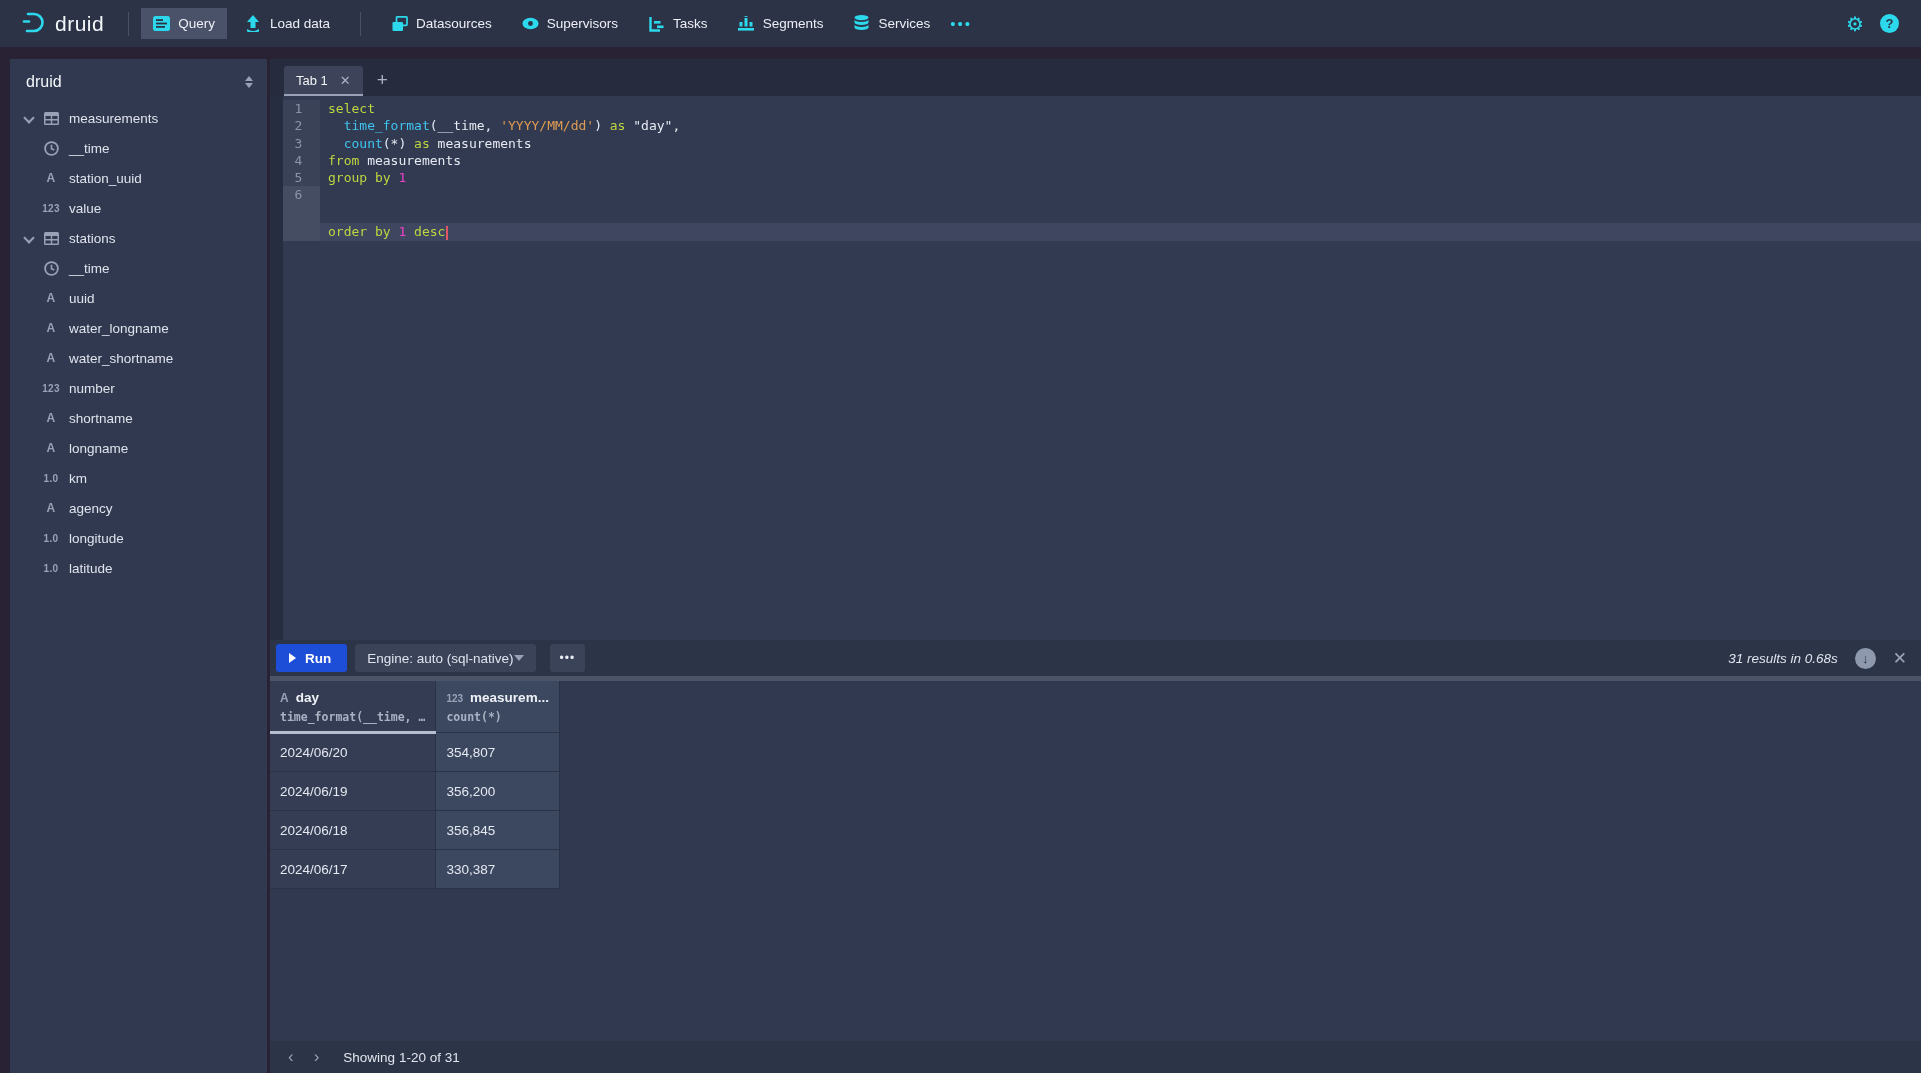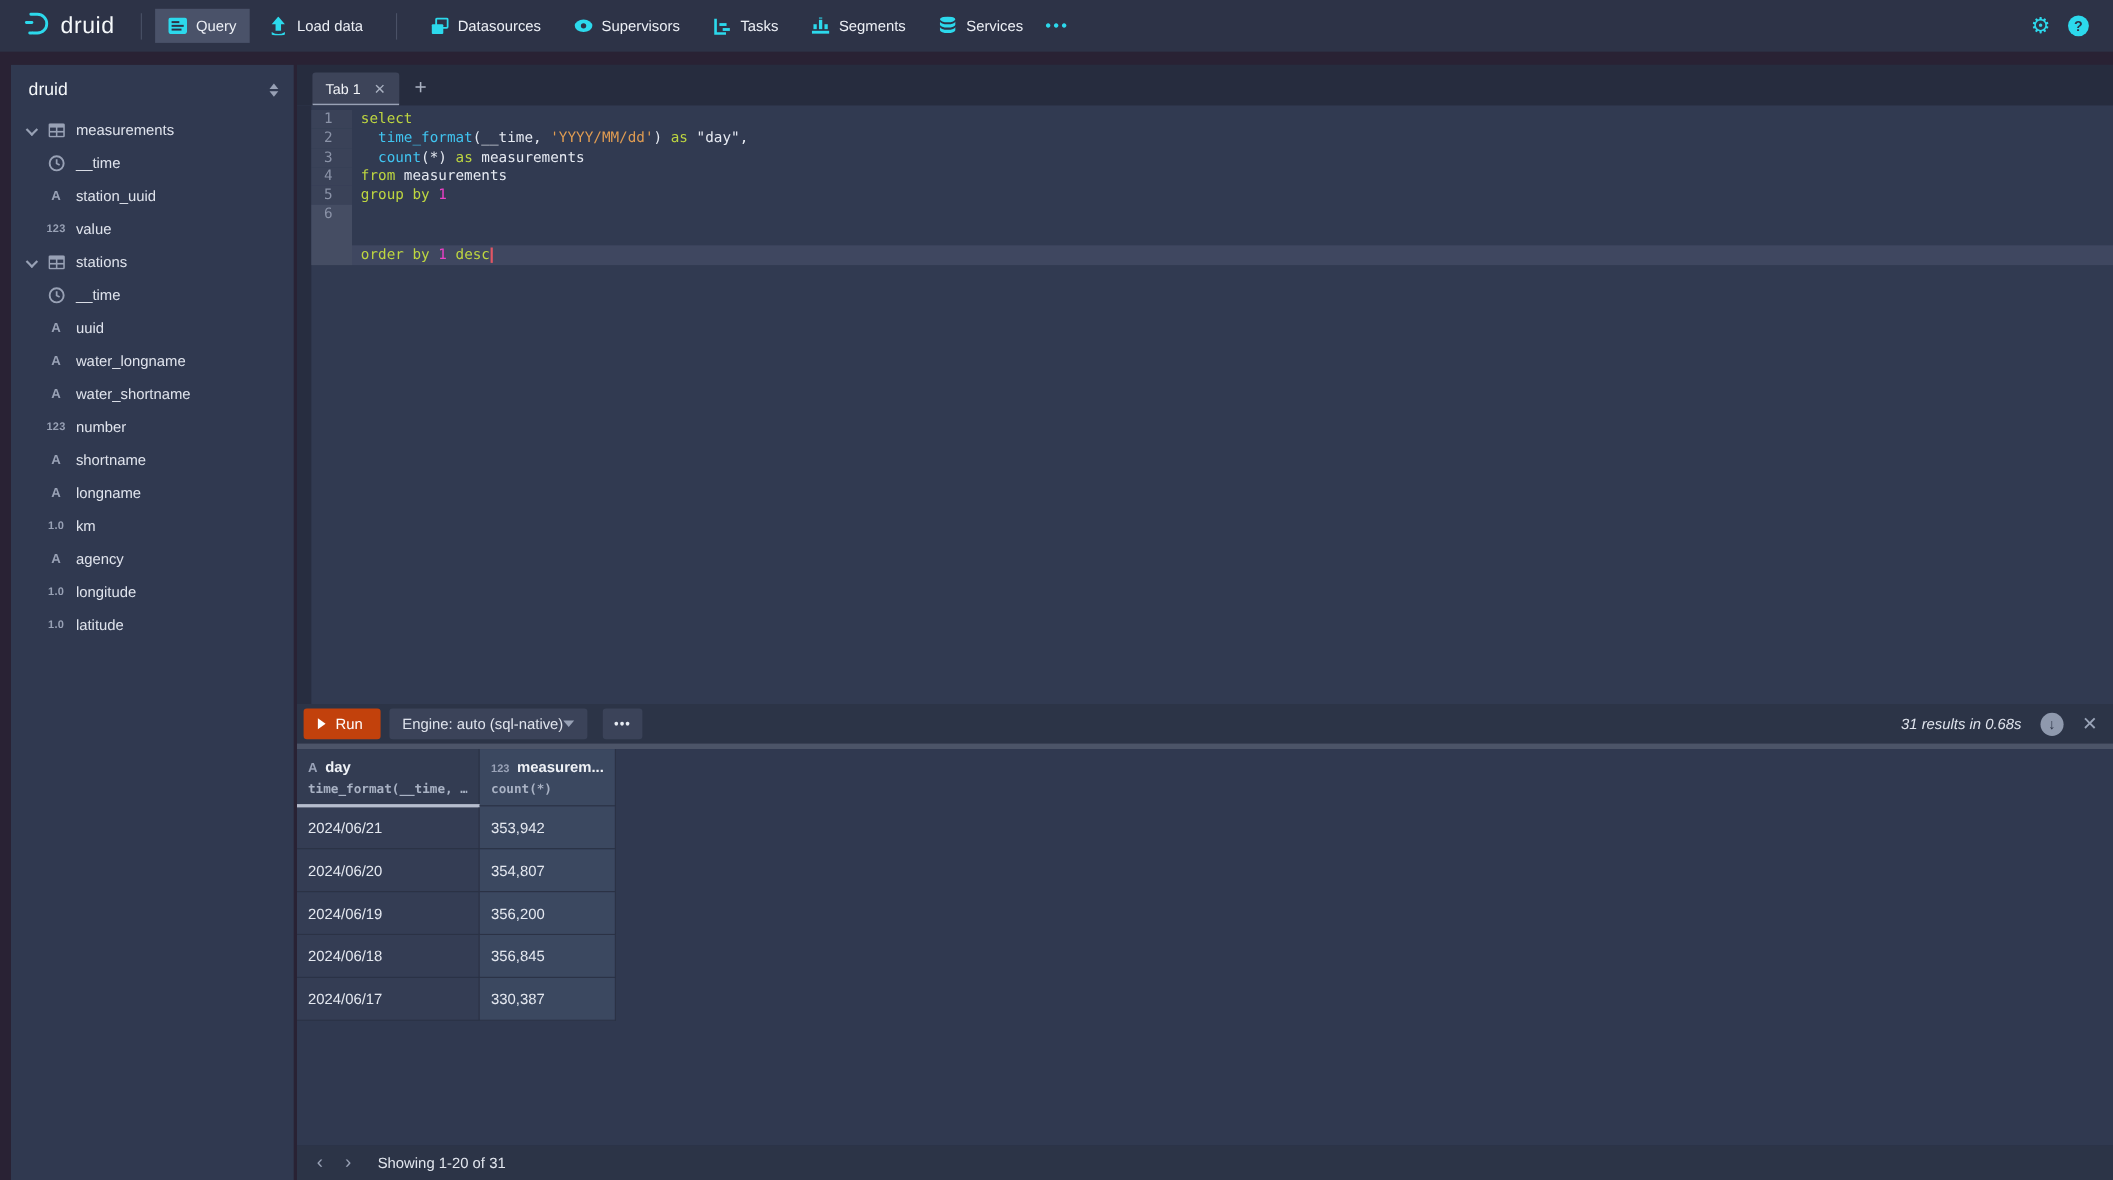--- a/index.html
+++ b/index.html
@@ -60,22 +60,22 @@
   .cl .src { flex:1; white-space:pre; color:#e6eaf2; padding-left:8px; }
   .cl.hl .gut { background:#454d63; }
   .cl.hl .src { background:#3f4760;margin-top:37px; }
   .tk-kw { color:#bed640; } .tk-fn { color:#40c4f0; } .tk-str { color:#e09c52; }
   .tk-num { color:#ec40c8; } .tk-id { color:#e6eaf2; } .tk-pun { color:#e6eaf2; }
   .cursor { display:inline-block; width:2px; height:14px; background:#e15664; vertical-align:middle; margin-left:1px; }
 
   
   .runbar { position:absolute; left:0; top:581px; width:100%; height:36px; background:#2c3447;
             display:flex; align-items:center; padding:0 14px 0 6px; }
-  .run-btn { height:28px; background:#c2410c; border-radius:3px; color:#fff; font-size:13.5px;
-             display:flex; align-items:center; gap:9px; padding:0 16px 0 13px; cursor:pointer; }
+  .run-btn { height:28px; background:#1d4ed8; border-radius:3px; color:#fff; font-size:13.5px;
+             display:flex; align-items:center; gap:9px; padding:0 16px 0 13px; cursor:pointer;font-weight:bold; }
   .play { width:0; height:0; border-top:5px solid transparent; border-bottom:5px solid transparent; border-left:7px solid #fff; }
   .engine-btn { height:28px; background:#3b4359; border-radius:3px; color:#dfe3ec; font-size:13.5px;
                 display:flex; align-items:center; padding:0 12px; margin-left:8px; cursor:pointer; }
   .caret-dn { width:0; height:0; border-left:5px solid transparent; border-right:5px solid transparent; border-top:6px solid #98a1b5; }
   .more-btn { height:28px; background:#3b4359; border-radius:3px; color:#e8ecf3; font-size:12px;
               letter-spacing:1px; display:flex; align-items:center; padding:0 10px; margin-left:14px; cursor:pointer; }
   .run-right { margin-left:auto; display:flex; align-items:center; gap:17px; }
   .run-status { color:#dfe3ec; font-size:13.5px;font-style:italic; }
   .dl-icon { width:21px; height:21px; border-radius:50%; background:#8f99ad; color:#2c3447;
              display:flex; align-items:center; justify-content:center; font-size:13px; font-weight:bold; cursor:pointer; }
@@ -399,24 +399,20 @@
               <div class="th-top">
                 <span class="th-type" style="font-size:10px">123</span>
      <span>measurem...</span>
               </div>
      <div class="th-expr">count(*)</div>
             </th>
           </tr>
         </thead>
       <tbody>
           <tr>
-            <td>2024/06/21</td>
-            <td class="c2">353,942</td>
-          </tr>
-          <tr>
             <td>2024/06/20</td>
             <td class="c2">354,807</td>
           </tr>
           <tr>
             <td>2024/06/19</td>
             <td class="c2">356,200</td>
           </tr>
           <tr>
             <td>2024/06/18</td>
             <td class="c2">356,845</td>

